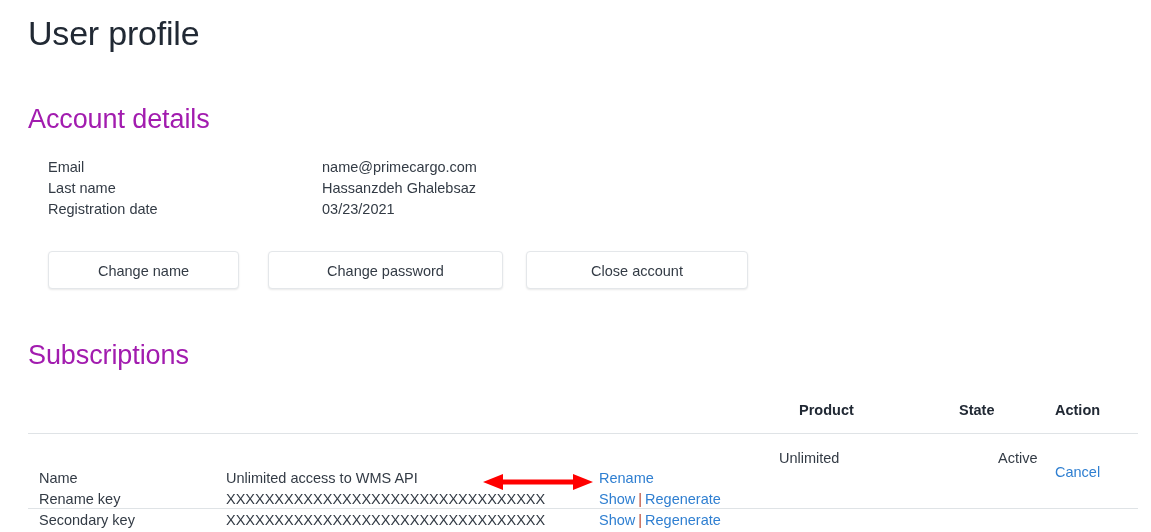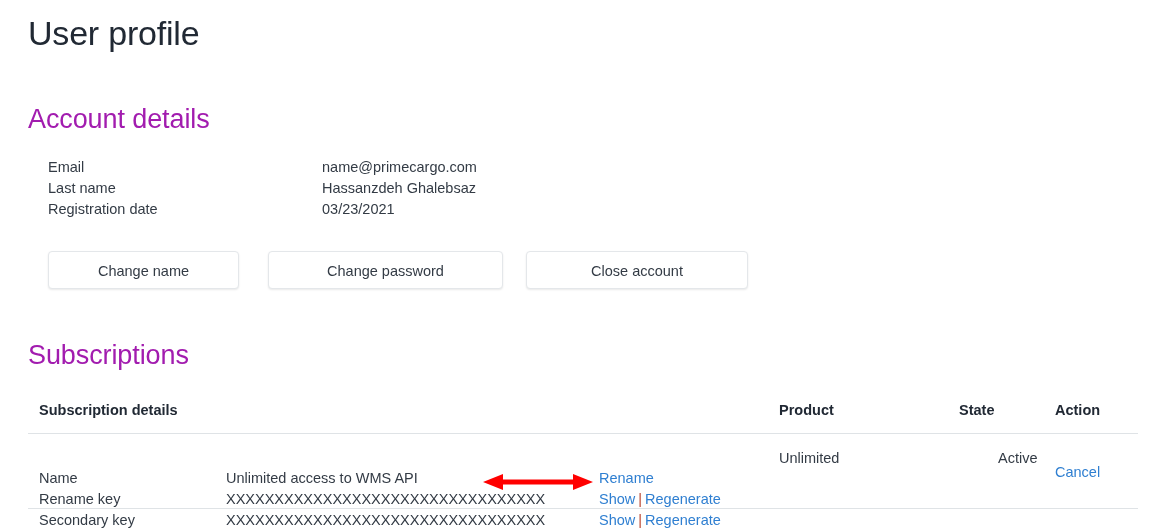--- a/index.html
+++ b/index.html
@@ -110,21 +110,21 @@
   .th {
     position: absolute;
     top: 0;
     font-size: 14.5px;
     font-weight: bold;
     color: #212934;
     line-height: 20px;
     white-space: nowrap;
   }
   .th.c-details { left: 11px; }
-  .th.c-product { left: 751px; }
+  .th.c-product { left: 771px; }
   .th.c-state   { left: 931px; }
   .th.c-action  { left: 1027px; }
 
   .divider {
     height: 1px;
     background: #dfe3e6;
     width: 100%;
   }
 
   .trow {
@@ -221,21 +221,20 @@
     <button class="btn b0">Change name</button>
     <button class="btn b1">Change password</button>
     <button class="btn b2">Close account</button>
   </div>
 
   <h2 class="section-title subs">Subscriptions</h2>
 
   <div class="table">
 
     <div class="thead">
-      <div class="th c-details">Subscription details</div>
       <div class="th c-product">Product</div>
       <div class="th c-state">State</div>
       <div class="th c-action">Action</div>
     </div>
 
     <div class="divider"></div>
 
     <div class="trow">
 
       <div class="subcol labels">

